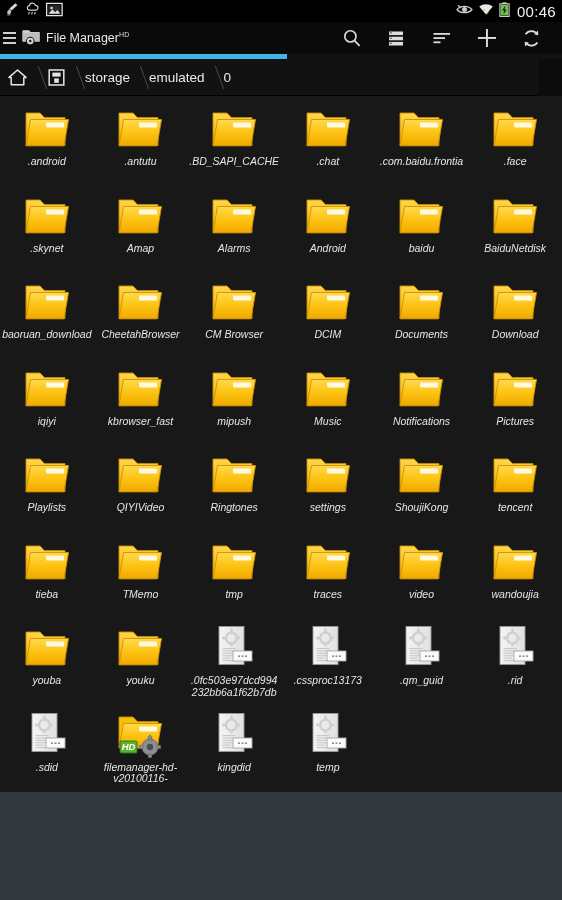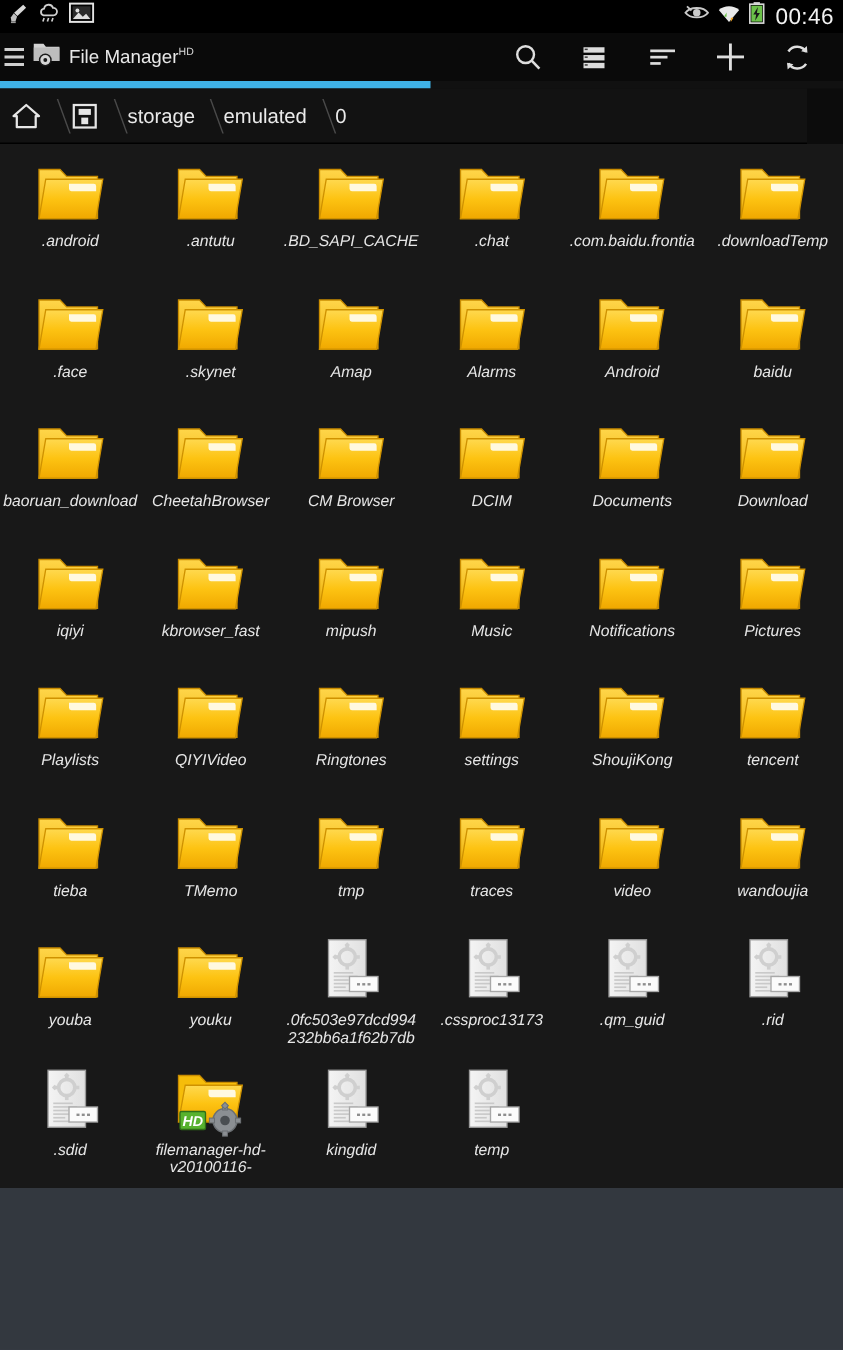--- a/index.html
+++ b/index.html
@@ -403,41 +403,20 @@
       <linearGradient id="fback" x1="0" y1="0" x2="0" y2="1">
         <stop offset="0" stop-color="#ffd64a"></stop>
         <stop offset="1" stop-color="#edae03"></stop>
       </linearGradient>
     </defs>
     <path d="M5 8 H19 l4.4 4.6 H44 v28 H5 Z" fill="url(#fback)" stroke="#c98c00" stroke-width="0.9"></path>
     <path d="M9.5 14.5 H47.5 L43 40.8 H5 Z" fill="url(#fbody)" stroke="#cf9200" stroke-width="0.9"></path>
     <path d="M25 17.5 H41.5 a1.6 1.6 0 0 1 1.6 1.6 v3.4 H26.6 a1.6 1.6 0 0 1 -1.6 -1.6 Z" fill="#fff9e0"></path>
   </svg>
         </div>
-        <div class="label">.downloadTemp</div>
-      </div>
-      <div class="cell">
-        <div class="icon-wrap">
-          <svg width="52" height="47" viewBox="0 0 52 47">
-    <defs>
-      <linearGradient id="fbody" x1="0" y1="0" x2="0" y2="1">
-        <stop offset="0" stop-color="#ffd94f"></stop>
-        <stop offset="0.5" stop-color="#fdc312"></stop>
-        <stop offset="1" stop-color="#f0a800"></stop>
-      </linearGradient>
-      <linearGradient id="fback" x1="0" y1="0" x2="0" y2="1">
-        <stop offset="0" stop-color="#ffd64a"></stop>
-        <stop offset="1" stop-color="#edae03"></stop>
-      </linearGradient>
-    </defs>
-    <path d="M5 8 H19 l4.4 4.6 H44 v28 H5 Z" fill="url(#fback)" stroke="#c98c00" stroke-width="0.9"></path>
-    <path d="M9.5 14.5 H47.5 L43 40.8 H5 Z" fill="url(#fbody)" stroke="#cf9200" stroke-width="0.9"></path>
-    <path d="M25 17.5 H41.5 a1.6 1.6 0 0 1 1.6 1.6 v3.4 H26.6 a1.6 1.6 0 0 1 -1.6 -1.6 Z" fill="#fff9e0"></path>
-  </svg>
-        </div>
         <div class="label">.face</div>
       </div>
       <div class="cell">
         <div class="icon-wrap">
           <svg width="52" height="47" viewBox="0 0 52 47">
     <defs>
       <linearGradient id="fbody" x1="0" y1="0" x2="0" y2="1">
         <stop offset="0" stop-color="#ffd94f"></stop>
         <stop offset="0.5" stop-color="#fdc312"></stop>
         <stop offset="1" stop-color="#f0a800"></stop>
@@ -530,20 +509,41 @@
         <stop offset="0" stop-color="#ffd64a"></stop>
         <stop offset="1" stop-color="#edae03"></stop>
       </linearGradient>
     </defs>
     <path d="M5 8 H19 l4.4 4.6 H44 v28 H5 Z" fill="url(#fback)" stroke="#c98c00" stroke-width="0.9"></path>
     <path d="M9.5 14.5 H47.5 L43 40.8 H5 Z" fill="url(#fbody)" stroke="#cf9200" stroke-width="0.9"></path>
     <path d="M25 17.5 H41.5 a1.6 1.6 0 0 1 1.6 1.6 v3.4 H26.6 a1.6 1.6 0 0 1 -1.6 -1.6 Z" fill="#fff9e0"></path>
   </svg>
         </div>
         <div class="label">baidu</div>
+      </div>
+      <div class="cell">
+        <div class="icon-wrap">
+          <svg width="52" height="47" viewBox="0 0 52 47">
+    <defs>
+      <linearGradient id="fbody" x1="0" y1="0" x2="0" y2="1">
+        <stop offset="0" stop-color="#ffd94f"></stop>
+        <stop offset="0.5" stop-color="#fdc312"></stop>
+        <stop offset="1" stop-color="#f0a800"></stop>
+      </linearGradient>
+      <linearGradient id="fback" x1="0" y1="0" x2="0" y2="1">
+        <stop offset="0" stop-color="#ffd64a"></stop>
+        <stop offset="1" stop-color="#edae03"></stop>
+      </linearGradient>
+    </defs>
+    <path d="M5 8 H19 l4.4 4.6 H44 v28 H5 Z" fill="url(#fback)" stroke="#c98c00" stroke-width="0.9"></path>
+    <path d="M9.5 14.5 H47.5 L43 40.8 H5 Z" fill="url(#fbody)" stroke="#cf9200" stroke-width="0.9"></path>
+    <path d="M25 17.5 H41.5 a1.6 1.6 0 0 1 1.6 1.6 v3.4 H26.6 a1.6 1.6 0 0 1 -1.6 -1.6 Z" fill="#fff9e0"></path>
+  </svg>
+        </div>
+        <div class="label">BaiduNetdisk</div>
       </div>
       <div class="cell">
         <div class="icon-wrap">
           <svg width="52" height="47" viewBox="0 0 52 47">
     <defs>
       <linearGradient id="fbody" x1="0" y1="0" x2="0" y2="1">
         <stop offset="0" stop-color="#ffd94f"></stop>
         <stop offset="0.5" stop-color="#fdc312"></stop>
         <stop offset="1" stop-color="#f0a800"></stop>
       </linearGradient>

